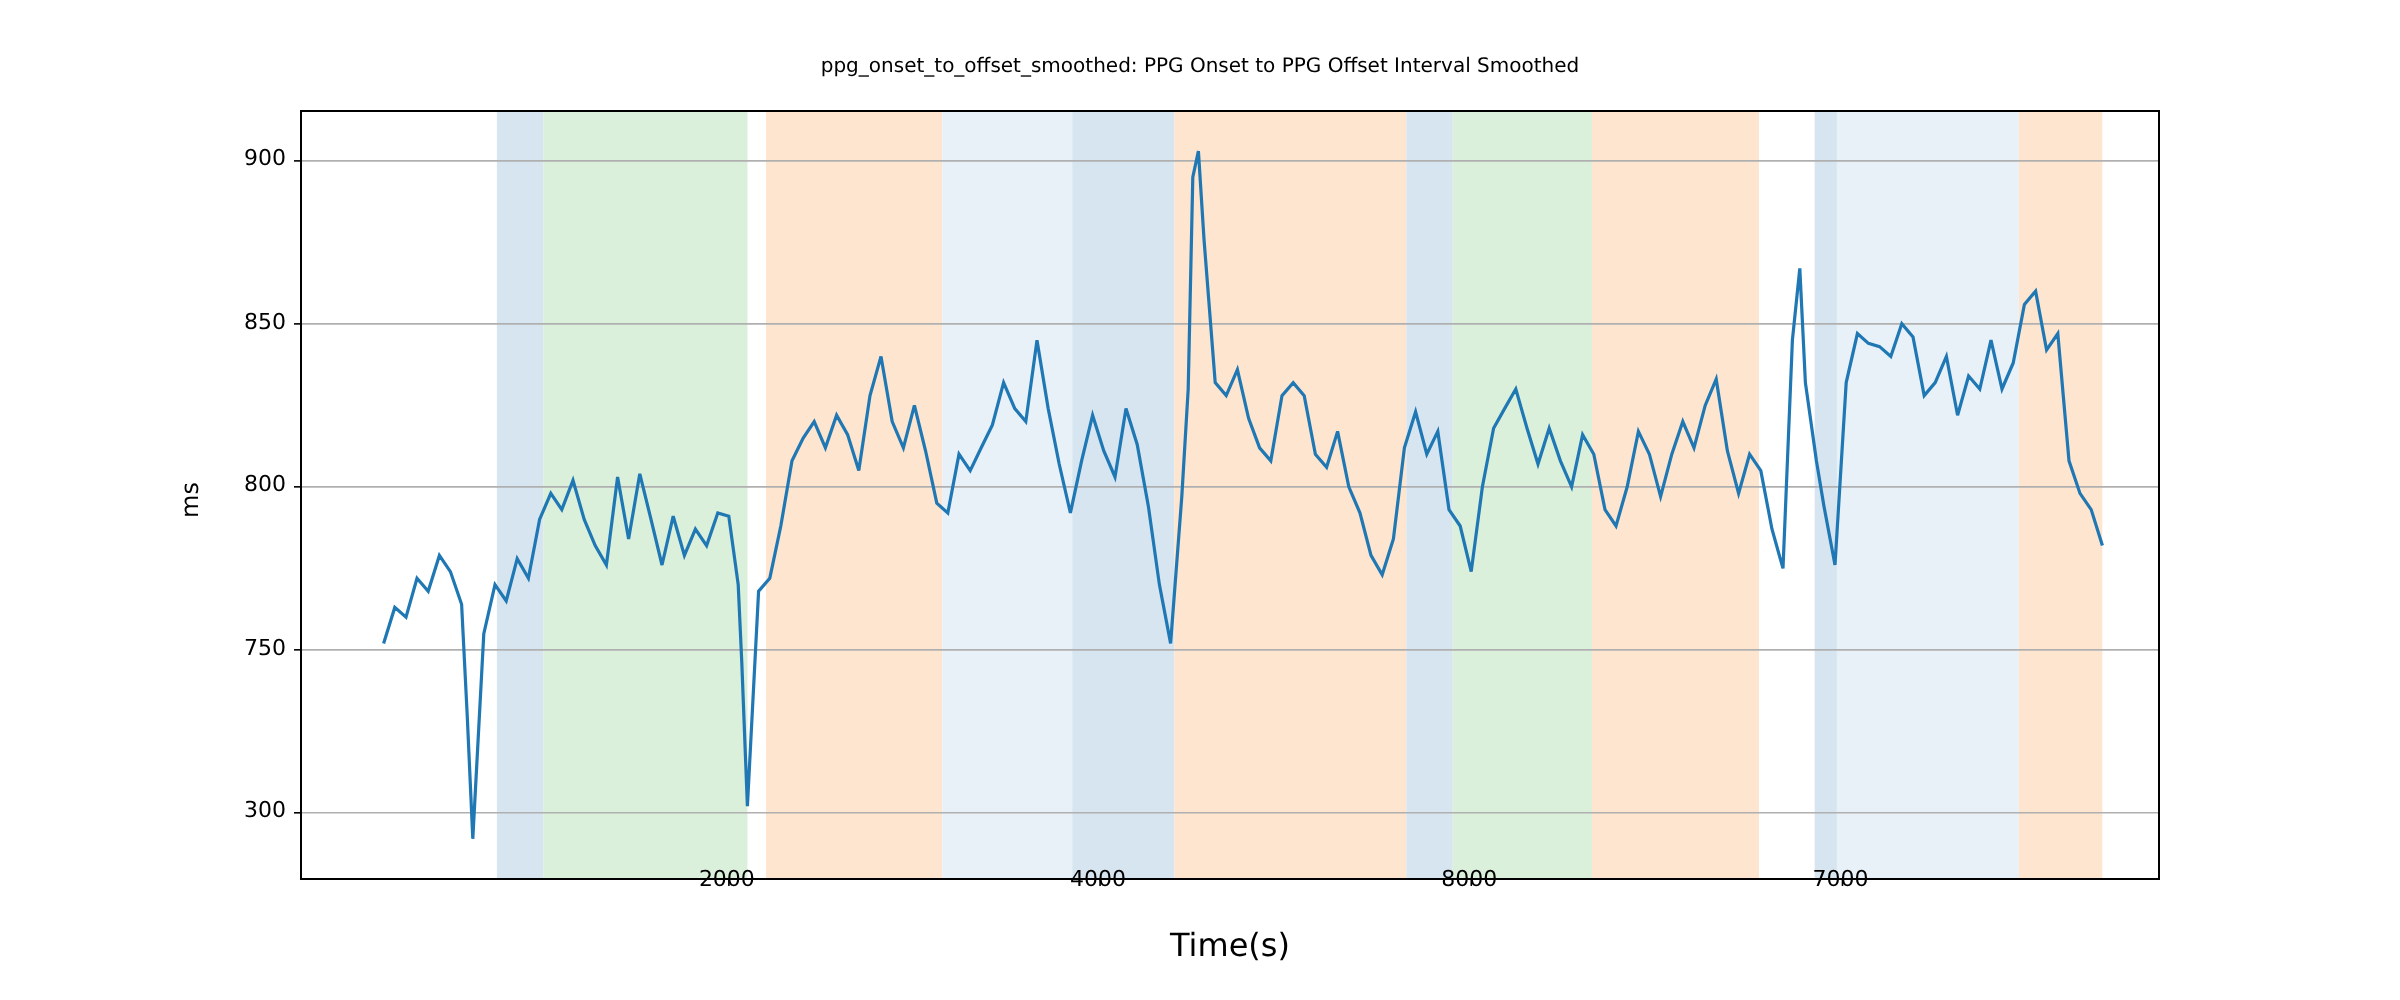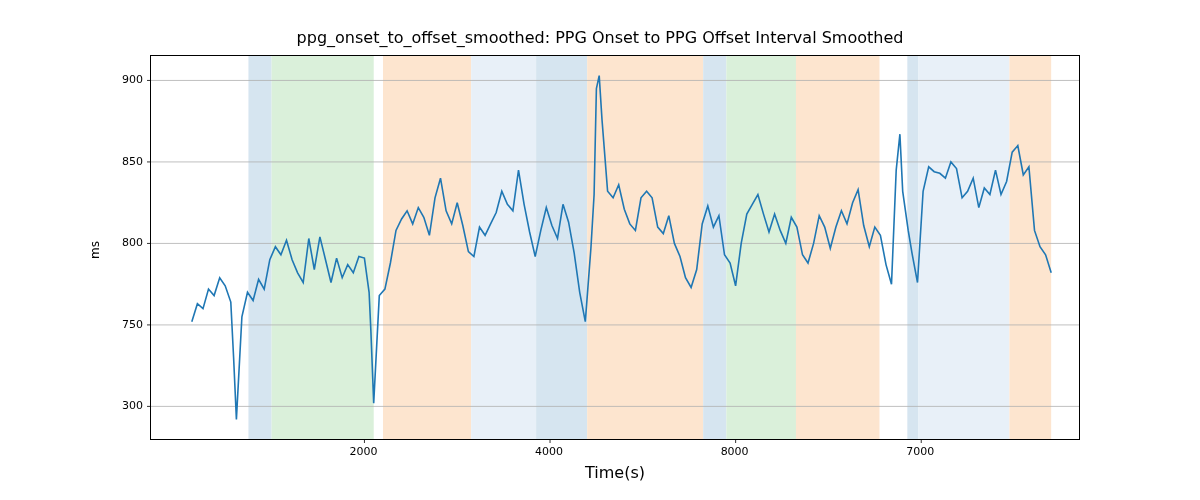--- a/index.html
+++ b/index.html
@@ -16,21 +16,21 @@
     position: relative;
     width: 1200px;
     height: 500px;
   }
   .title {
     position: absolute;
     left: 0;
     right: 0;
     top: 28px;
     text-align: center;
-    font-size: 16px;
+    font-size: 10px;
   }
   .axes {
     position: absolute;
     left: 150px;
     top: 55px;
     width: 930px;
     height: 385px;
     border: 1px solid #000000;
     box-sizing: border-box;
   }
@@ -51,21 +51,21 @@
   .ytick, .xtick {
     position: absolute;
     font-size: 11px;
   }
   .ytick {
     right: 1057px;
     transform: translateY(-50%);
     text-align: center;
   }
   .xtick {
-    top: 445px;
+    top: 433px;
     transform: translateX(-50%);
     text-align: center;
   }
   svg { display: block; }
   .gridline { stroke: #b0b0b0; stroke-width: 0.8; }
   .tickmark { stroke: #000000; stroke-width: 0.8; }
   .dataline { stroke: #1f77b4; stroke-width: 1.6; fill: none; }
 </style>
 </head>
 <body>

